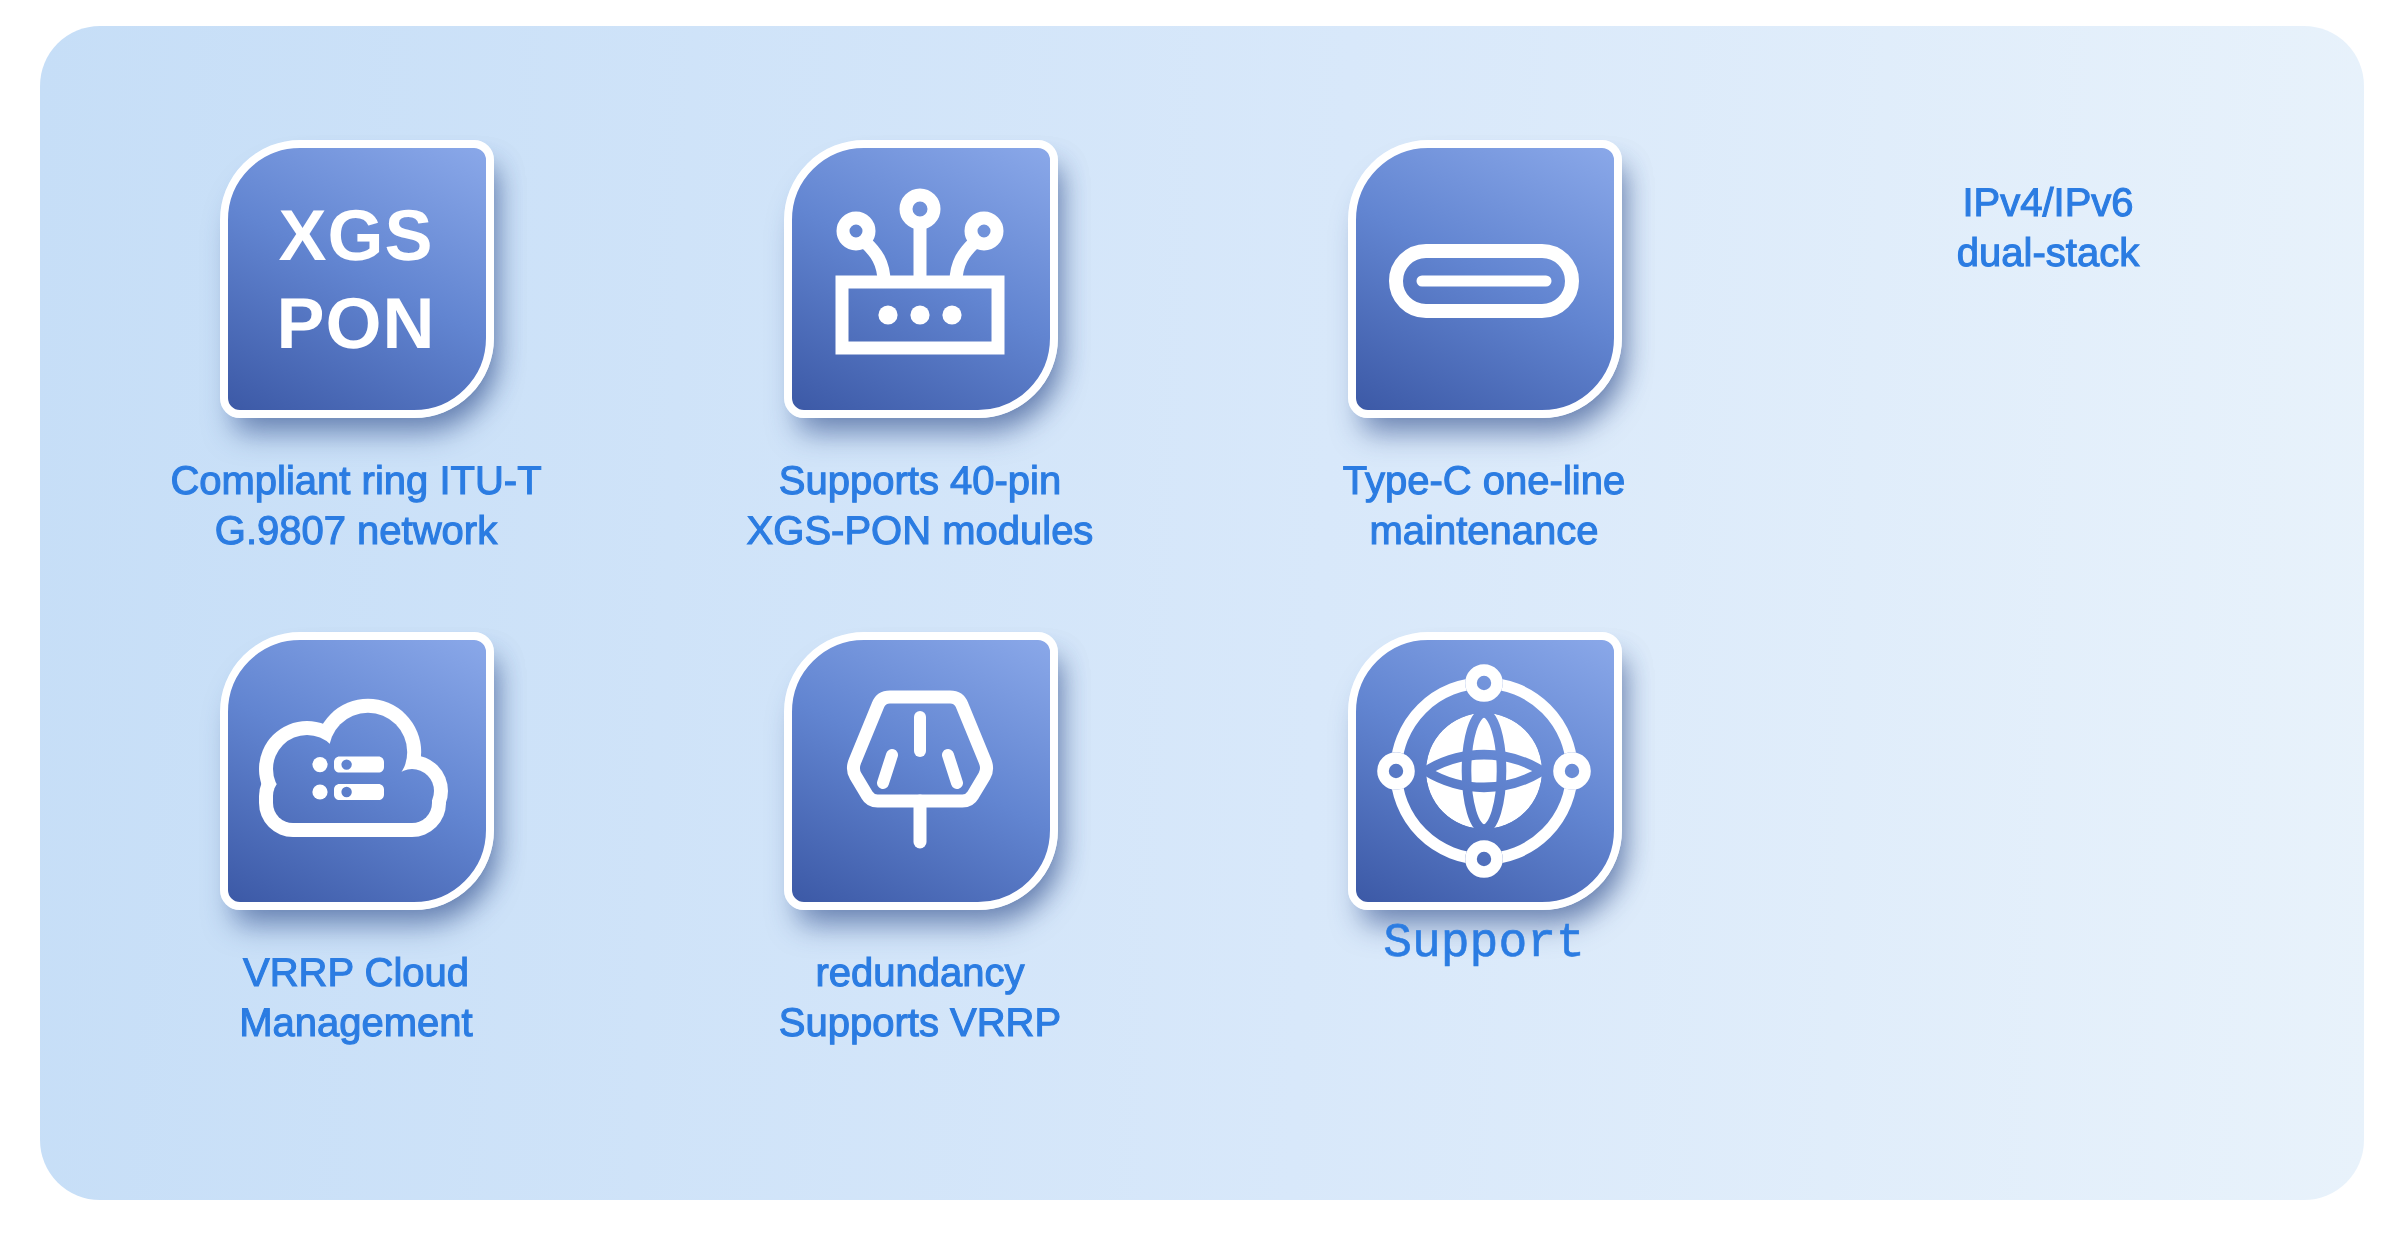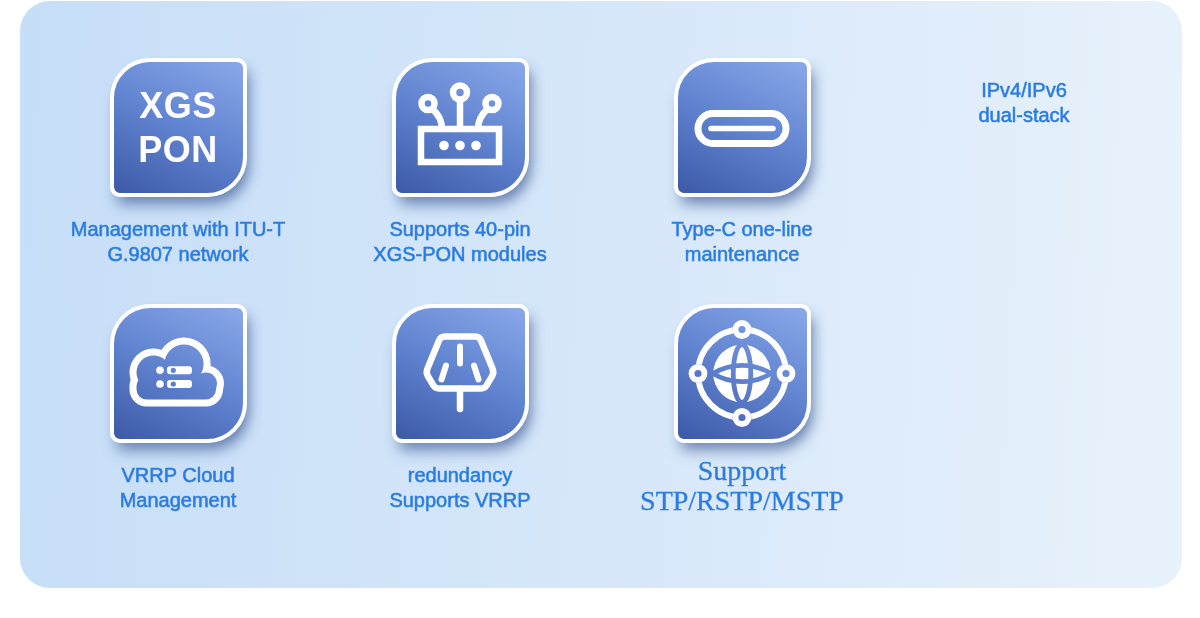--- a/index.html
+++ b/index.html
@@ -1,18 +1,18 @@
 <!DOCTYPE html>
 <html><head>
 <meta charset="utf-8">
 <style>
   * { margin:0; padding:0; box-sizing:border-box; }
   html,body { width:1200px; height:618px; background:#ffffff; font-family:"Liberation Sans", sans-serif; overflow:hidden; }
   .card {
-    position:absolute; left:20px; top:1px; width:1162px; height:587px;
+    position:absolute; left:20px; top:13px; width:1162px; height:587px;
     border-radius:30px;
     background:linear-gradient(93deg, #c6def7 0%, #d8e8fa 55%, #e8f2fb 100%);
   }
   .grid {
     position:absolute; left:17px; top:57px;
     display:grid;
     grid-template-columns:repeat(4, 282px);
     grid-template-rows:246px 246px;
   }
   .cell { display:flex; flex-direction:column; align-items:center; }
@@ -28,41 +28,41 @@
   .badge-text {
     color:#ffffff; font-weight:bold; font-size:36px; line-height:44px;
     text-align:center; letter-spacing:0.5px;
   }
   .caption {
     margin-top:19.5px; text-align:center;
     color:#2b7ce2; font-size:20px; line-height:25px; font-weight:normal;
     -webkit-text-stroke:0.55px #2b7ce2;
   }
   .caption.alt {
-    font-family:Liberation Serif, serif;
-    font-size:28px; line-height:30px; margin-top:13px;
+    font-family:Liberation Mono, monospace;
+    font-size:24px; line-height:30px; margin-top:3px;
     -webkit-text-stroke:0.3px #2b7ce2;
   }
   .icon-svg { display:block; }
 </style>
 </head>
 <body>
 
 <div class="card">
   <div class="grid">
 
     <div class="cell">
       <div class="tile">
         <div class="badge-text">
           <div>XGS</div>
           <div>PON</div>
         </div>
       </div>
       <div class="caption">
-        <div>Management with ITU-T</div>
+        <div>Compliant ring ITU-T</div>
         <div>G.9807 network</div>
       </div>
     </div>
 
     <div class="cell">
       <div class="tile">
         <svg class="icon-svg" width="130" height="130" viewBox="0 0 130 130" fill="none" stroke="#ffffff">
           <rect x="26" y="66" width="78" height="33" stroke-width="6.5"></rect>
           <circle cx="49" cy="82.5" r="4.8" fill="#ffffff" stroke="none"></circle>
           <circle cx="65" cy="82.5" r="4.8" fill="#ffffff" stroke="none"></circle>
@@ -175,18 +175,17 @@
           </g>
           <circle cx="65" cy="20.5" r="6.5" stroke-width="5.8"></circle>
           <circle cx="65" cy="108.5" r="6.5" stroke-width="5.8"></circle>
           <circle cx="21" cy="64.5" r="6.5" stroke-width="5.8"></circle>
           <circle cx="109" cy="64.5" r="6.5" stroke-width="5.8"></circle>
           <circle cx="65" cy="64.5" r="29" fill="#ffffff" stroke="none" mask="url(#globemask)"></circle>
         </svg>
       </div>
       <div class="caption alt">
         <div>Support</div>
-        <div>STP/RSTP/MSTP</div>
       </div>
     </div>
 
   </div>
 </div>
 
 </body></html>

